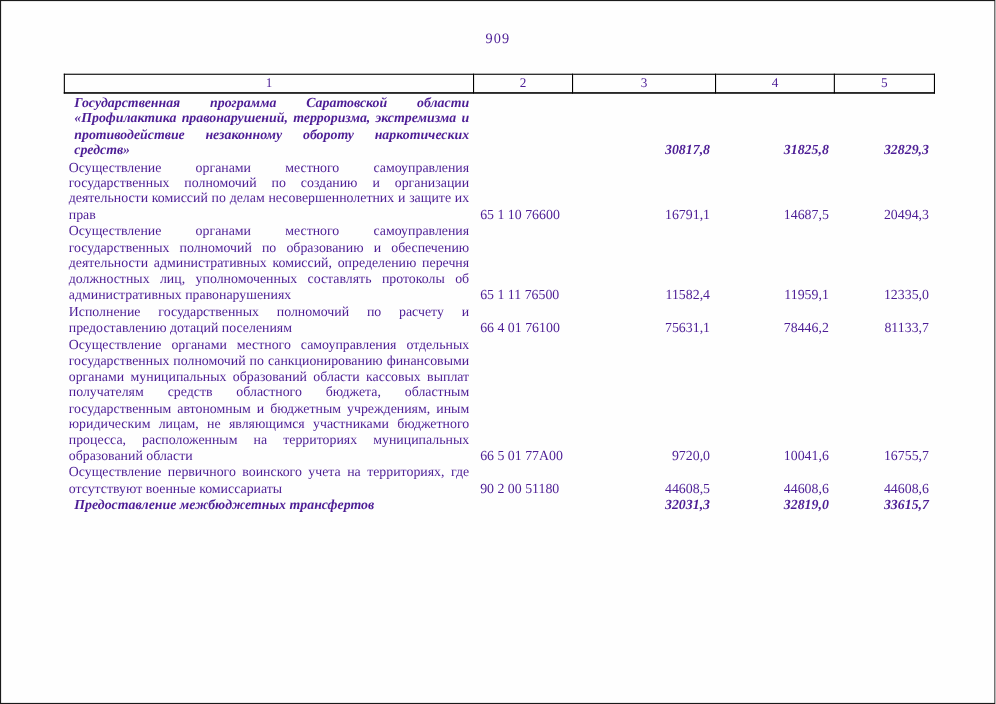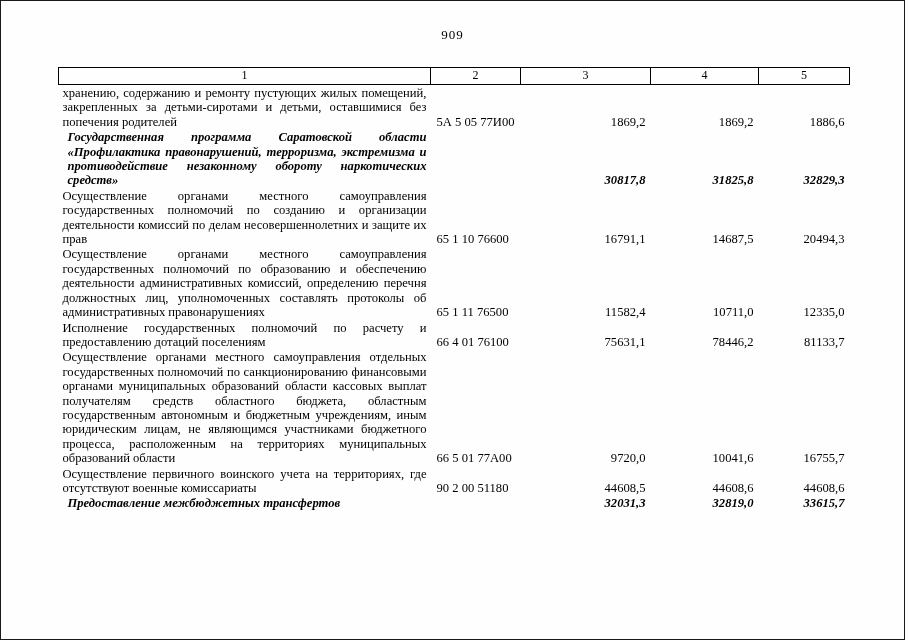--- a/index.html
+++ b/index.html
@@ -1,20 +1,20 @@
 <!DOCTYPE html>
 <html><head>
 <meta charset="utf-8">
 <style>
   html,body{margin:0;padding:0;background:#ddd;}
   .sheet{
     width:905px;height:640px;box-sizing:border-box;
     background:#fefefe;border:1px solid #1a1a1a;
     font-family:"Liberation Serif","DejaVu Serif",serif;
-    color:#000000;overflow:hidden;position:relative;
+    color:#4c1d95;overflow:hidden;position:relative;
   }
   .page-number{
     text-align:center;padding-top:26px;font-size:13px;letter-spacing:1px;
   }
   table.budget{
     border-collapse:collapse;table-layout:fixed;
     margin:24px 0 0 57px;width:791px;
     font-size:12.6px;line-height:14.4px;
   }
   col.c1{width:372px;} col.c2{width:90px;} col.c3{width:130px;}
@@ -49,46 +49,39 @@
     <thead>
       <tr>
         <th>1</th>
         <th>2</th>
         <th>3</th>
         <th>4</th>
         <th>5</th>
       </tr>
     </thead>
     <tbody>
-      <tr>
-        <td class="name">хранению, содержанию и ремонту пустующих жилых помещений, закрепленных за детьми-сиротами и детьми, оставшимися без попечения родителей</td>
-        <td class="code">5А 5 05 77И00</td>
-        <td class="num">1869,2</td>
-        <td class="num">1869,2</td>
-        <td class="num">1886,6</td>
-      </tr>
       <tr class="bold">
         <td class="name">Государственная программа Саратовской области «Профилактика правонарушений, терроризма, экстремизма и противодействие незаконному обороту наркотических средств»</td>
         <td class="code"></td>
         <td class="num">30817,8</td>
         <td class="num">31825,8</td>
         <td class="num">32829,3</td>
       </tr>
       <tr>
         <td class="name">Осуществление органами местного самоуправления государственных полномочий по созданию и организации деятельности комиссий по делам несовершеннолетних и защите их прав</td>
         <td class="code">65 1 10 76600</td>
         <td class="num">16791,1</td>
         <td class="num">14687,5</td>
         <td class="num">20494,3</td>
       </tr>
       <tr>
         <td class="name">Осуществление органами местного самоуправления государственных полномочий по образованию и обеспечению деятельности административных комиссий, определению перечня должностных лиц, уполномоченных составлять протоколы об административных правонарушениях</td>
         <td class="code">65 1 11 76500</td>
         <td class="num">11582,4</td>
-        <td class="num">10711,0</td>
+        <td class="num">11959,1</td>
         <td class="num">12335,0</td>
       </tr>
       <tr>
         <td class="name">Исполнение государственных полномочий по расчету и предоставлению дотаций поселениям</td>
         <td class="code">66 4 01 76100</td>
         <td class="num">75631,1</td>
         <td class="num">78446,2</td>
         <td class="num">81133,7</td>
       </tr>
       <tr>

